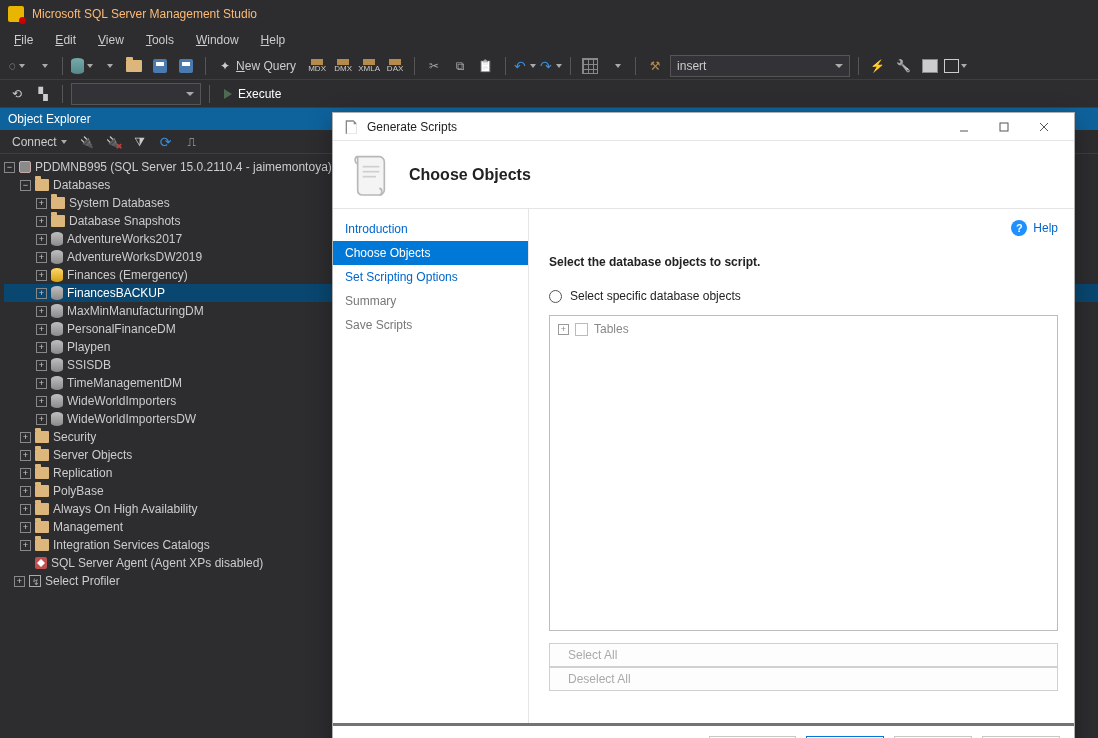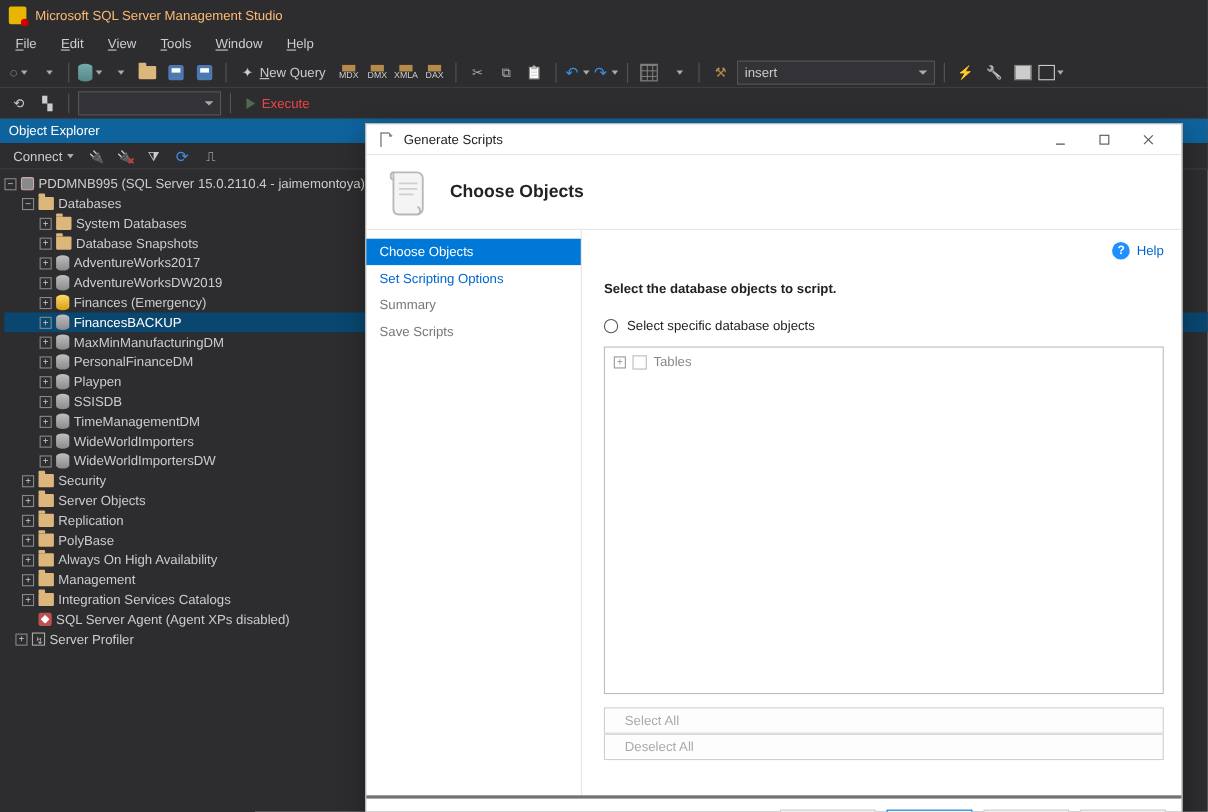--- a/index.html
+++ b/index.html
@@ -72,21 +72,21 @@
     min-width: 130px;
     display: flex;
     align-items: center;
     padding: 0 6px;
     color: #ccc;
     position: relative;
   }
   .combo-box.wide { min-width: 180px; }
   .combo-box::after { content: ""; position: absolute; right: 6px; border-left: 4px solid transparent; border-right: 4px solid transparent; border-top: 4px solid #aaa; }
 
-  .execute-btn { display: flex; align-items: center; gap: 6px; color: #ef4444; padding: 0 6px; }
+  .execute-btn { display: flex; align-items: center; gap: 6px; color: #ffffff; padding: 0 6px; }
   .execute-btn .play { width: 0; height: 0; border-top: 5px solid transparent; border-bottom: 5px solid transparent; border-left: 8px solid #6fa86f; opacity: .5;}
 
   
   .panel-title {
     height: 22px;
     background: #0e639c;
     color: #fff;
     display: flex;
     align-items: center;
     padding: 0 8px;
@@ -515,21 +515,21 @@
     </div>
 
   <div class="node indent1">
       <span style="width:11px;"></span>
       <span class="ico-agent"></span>
       <span>SQL Server Agent (Agent XPs disabled)</span>
     </div>
   <div class="node" style="padding-left:10px;">
       <span class="exp plus"></span>
       <span class="ico-xe"></span>
-      <span>Server Profiler</span>
+      <span>Select Profiler</span>
     </div>
 </div>
 
 <div class="dialog">
   <div class="dlg-title-bar">
     <div class="dlg-title">
       <svg class="script-icon" style="width:16px;height:16px" viewBox="0 0 24 24">
           <path fill="#888" d="M4 2h12l4 4v16H4z"></path>
           <path fill="#fff" d="M6 4h10v4h4v14H6z"></path>
         </svg>
@@ -562,20 +562,21 @@
       <path d="M34 50 c4 0 4 -8 0 -8" fill="none" stroke="#b8b8b8" stroke-width="2"></path>
       <line x1="14" y1="16" x2="34" y2="16" stroke="#cfcfcf" stroke-width="2"></line>
       <line x1="14" y1="22" x2="34" y2="22" stroke="#cfcfcf" stroke-width="2"></line>
       <line x1="14" y1="28" x2="30" y2="28" stroke="#cfcfcf" stroke-width="2"></line>
     </svg>
     <div class="dlg-heading">Choose Objects</div>
   </div>
 
   <div class="dlg-body">
     <div class="step-list">
+      <div class="step">Introduction</div>
       <div class="step active">Choose Objects</div>
       <div class="step">Set Scripting Options</div>
       <div class="step inactive">Summary</div>
       <div class="step inactive">Save Scripts</div>
     </div>
 
     <div class="dlg-main">
       <div class="help-row">
         <span class="hicon">?</span>
         <span>Help</span>

